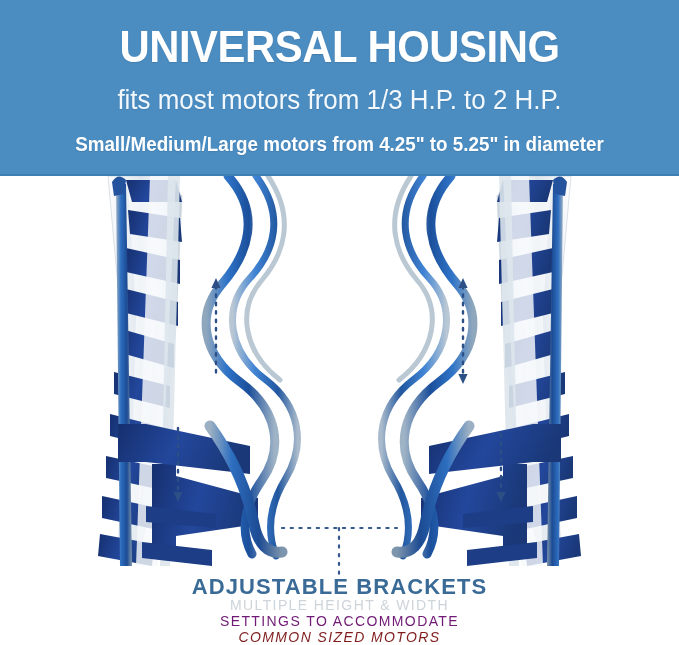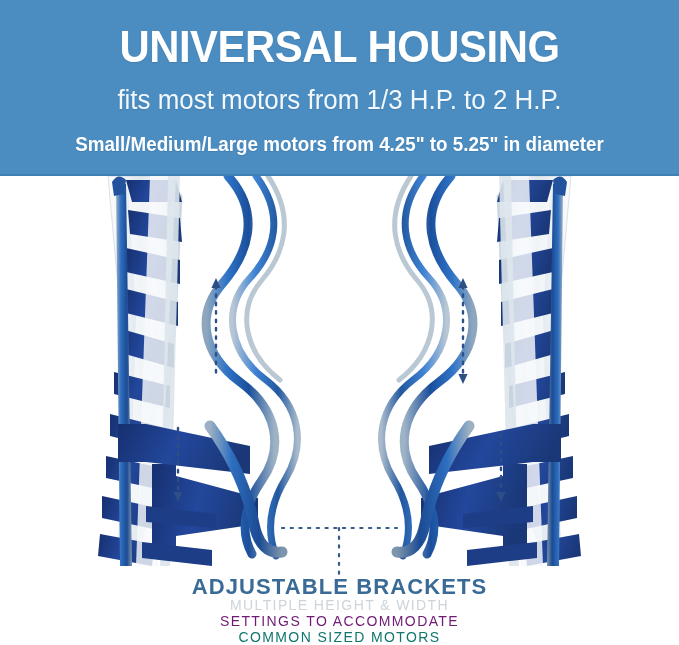--- a/index.html
+++ b/index.html
@@ -96,21 +96,21 @@
   }
   .caption-sub {
     color: #cfd6dc;
     font-weight: normal;
     font-size: 14px;
     letter-spacing: 1.4px;
     line-height: 16px;
   }
   .caption-sub.l1 { color: #cdd4da; }
   .caption-sub.l2 { color: #701a75; }
-  .caption-sub.l3 { color: #0f766e; }
+  .caption-sub.l3 { color: #7f1d1d; font-style: italic; }
 </style>
 </head>
 <body>
 
 <div id="page">
 
   <div id="header-band">
     <div id="title">UNIVERSAL HOUSING</div>
     <div id="subtitle">fits most motors from 1/3 H.P. to 2 H.P.</div>
     <div id="tagline">Small/Medium/Large motors from 4.25" to 5.25" in diameter</div>

